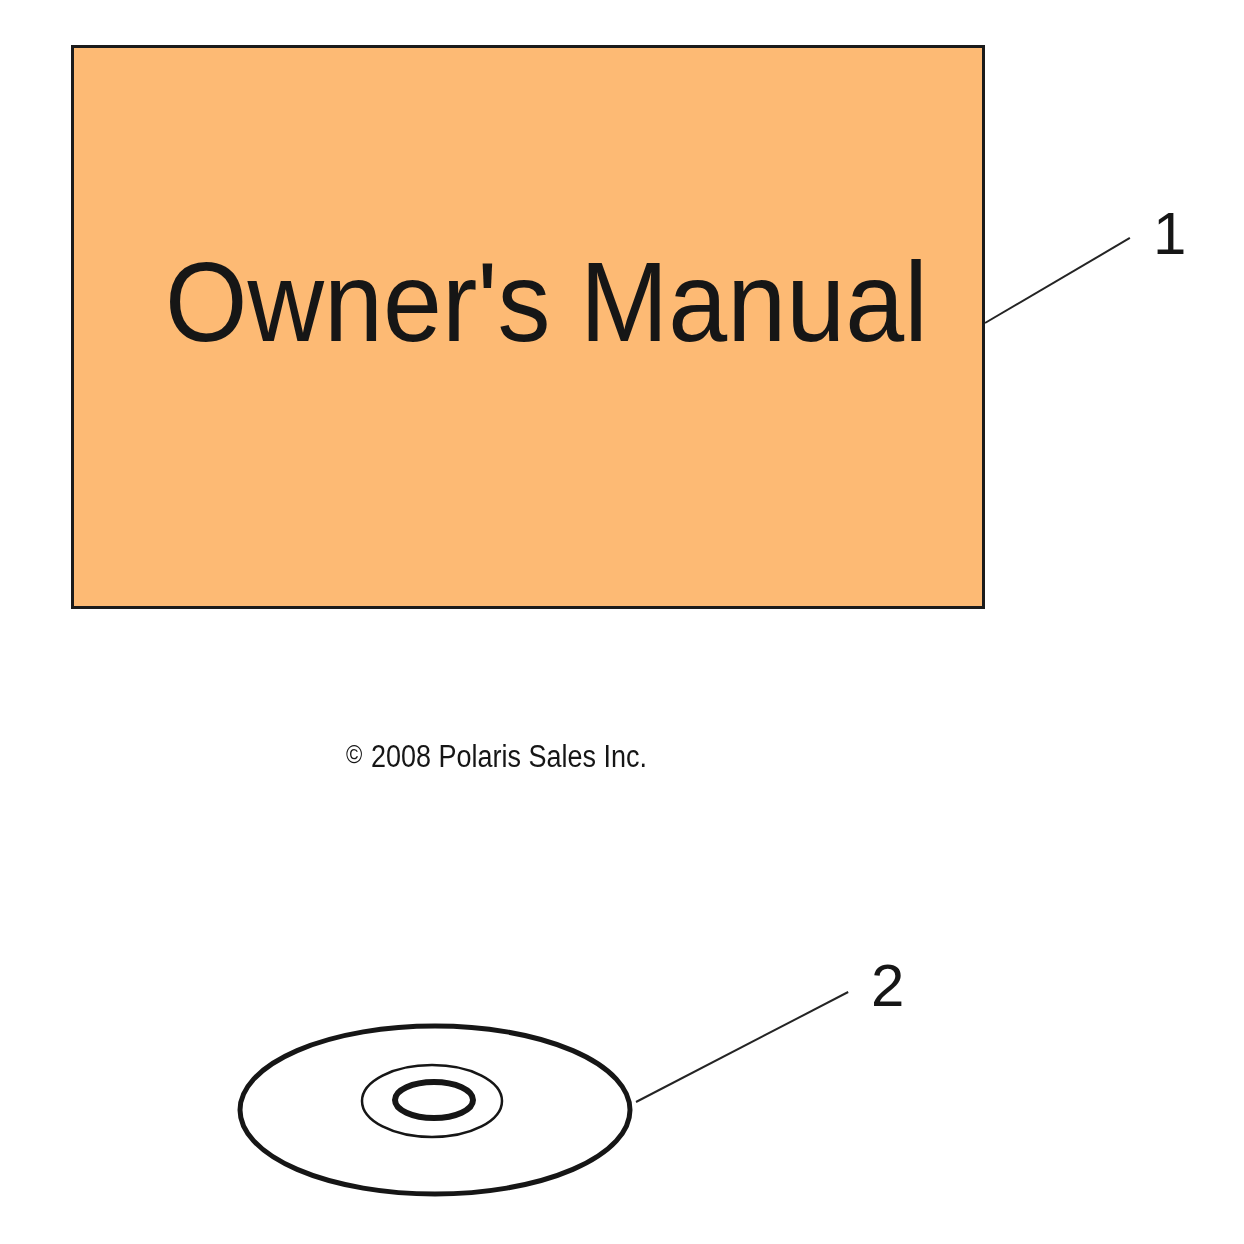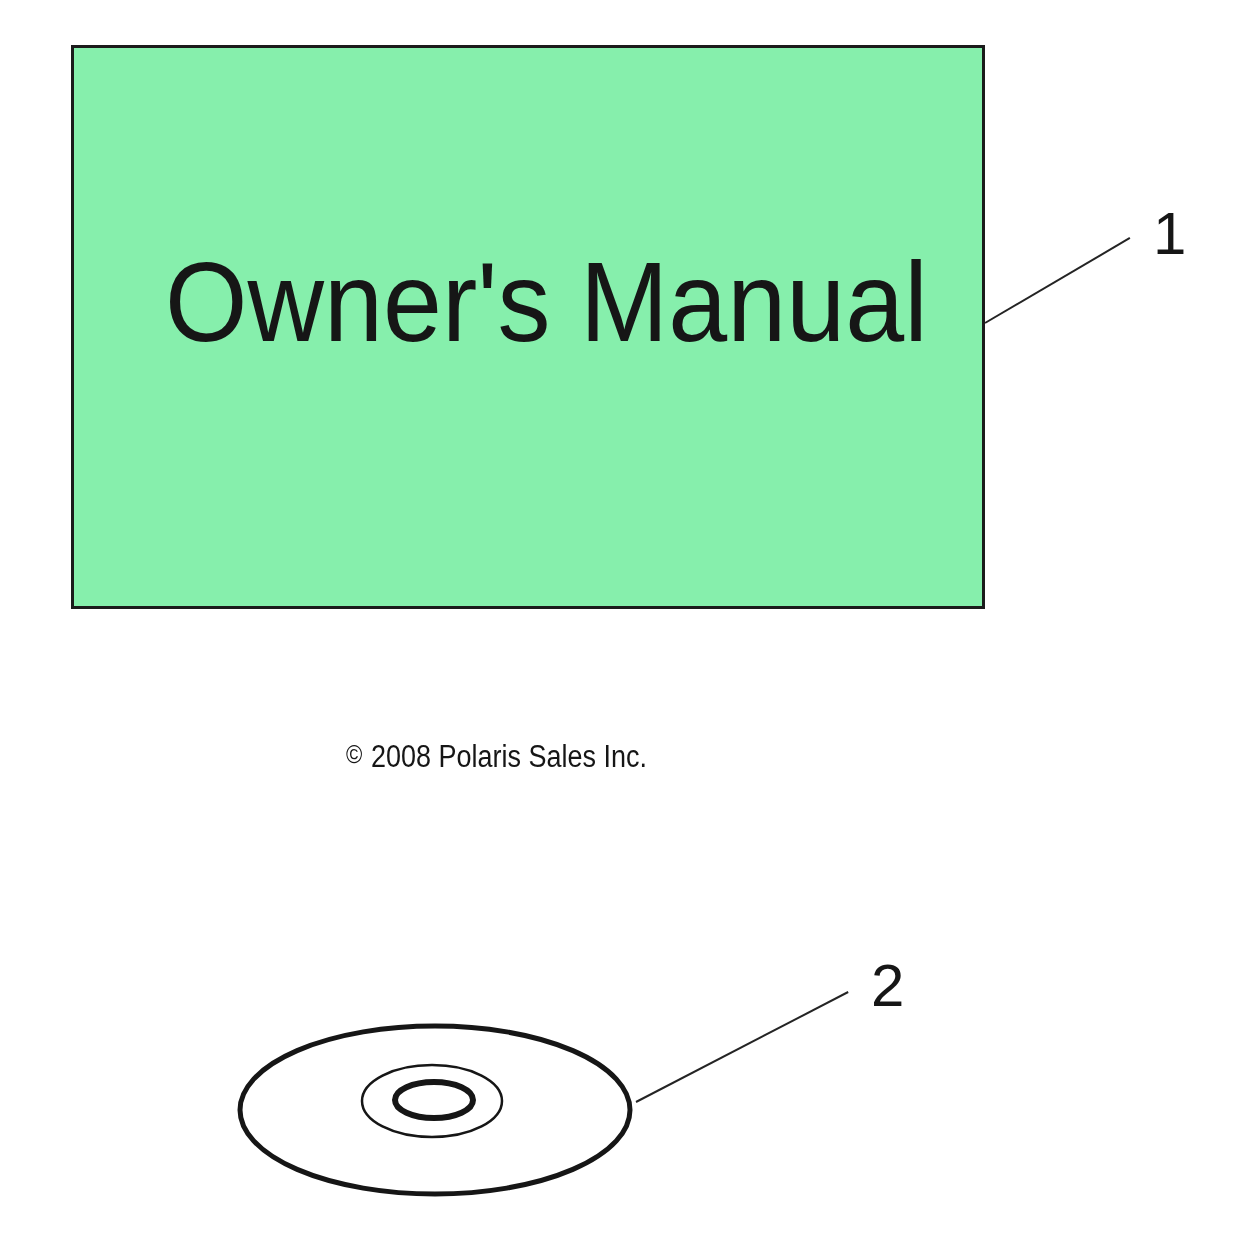--- a/index.html
+++ b/index.html
@@ -15,21 +15,21 @@
     background: #ffffff;
     color: #1a1a1a;
   }
 
   
   .manual-box {
     position: absolute;
     left: 71px; top: 45px;
     width: 914px; height: 564px;
     border: 3px solid #1b1b1b;
-    background: #86efac;
+    background: #fdba74;
   }
   .manual-title {
     position: absolute;
     left: 91px; top: 197px;
     font-size: 114px;
     line-height: 1;
     white-space: nowrap;
     color: #161616;
     transform: scaleX(0.93);
     transform-origin: left top;

